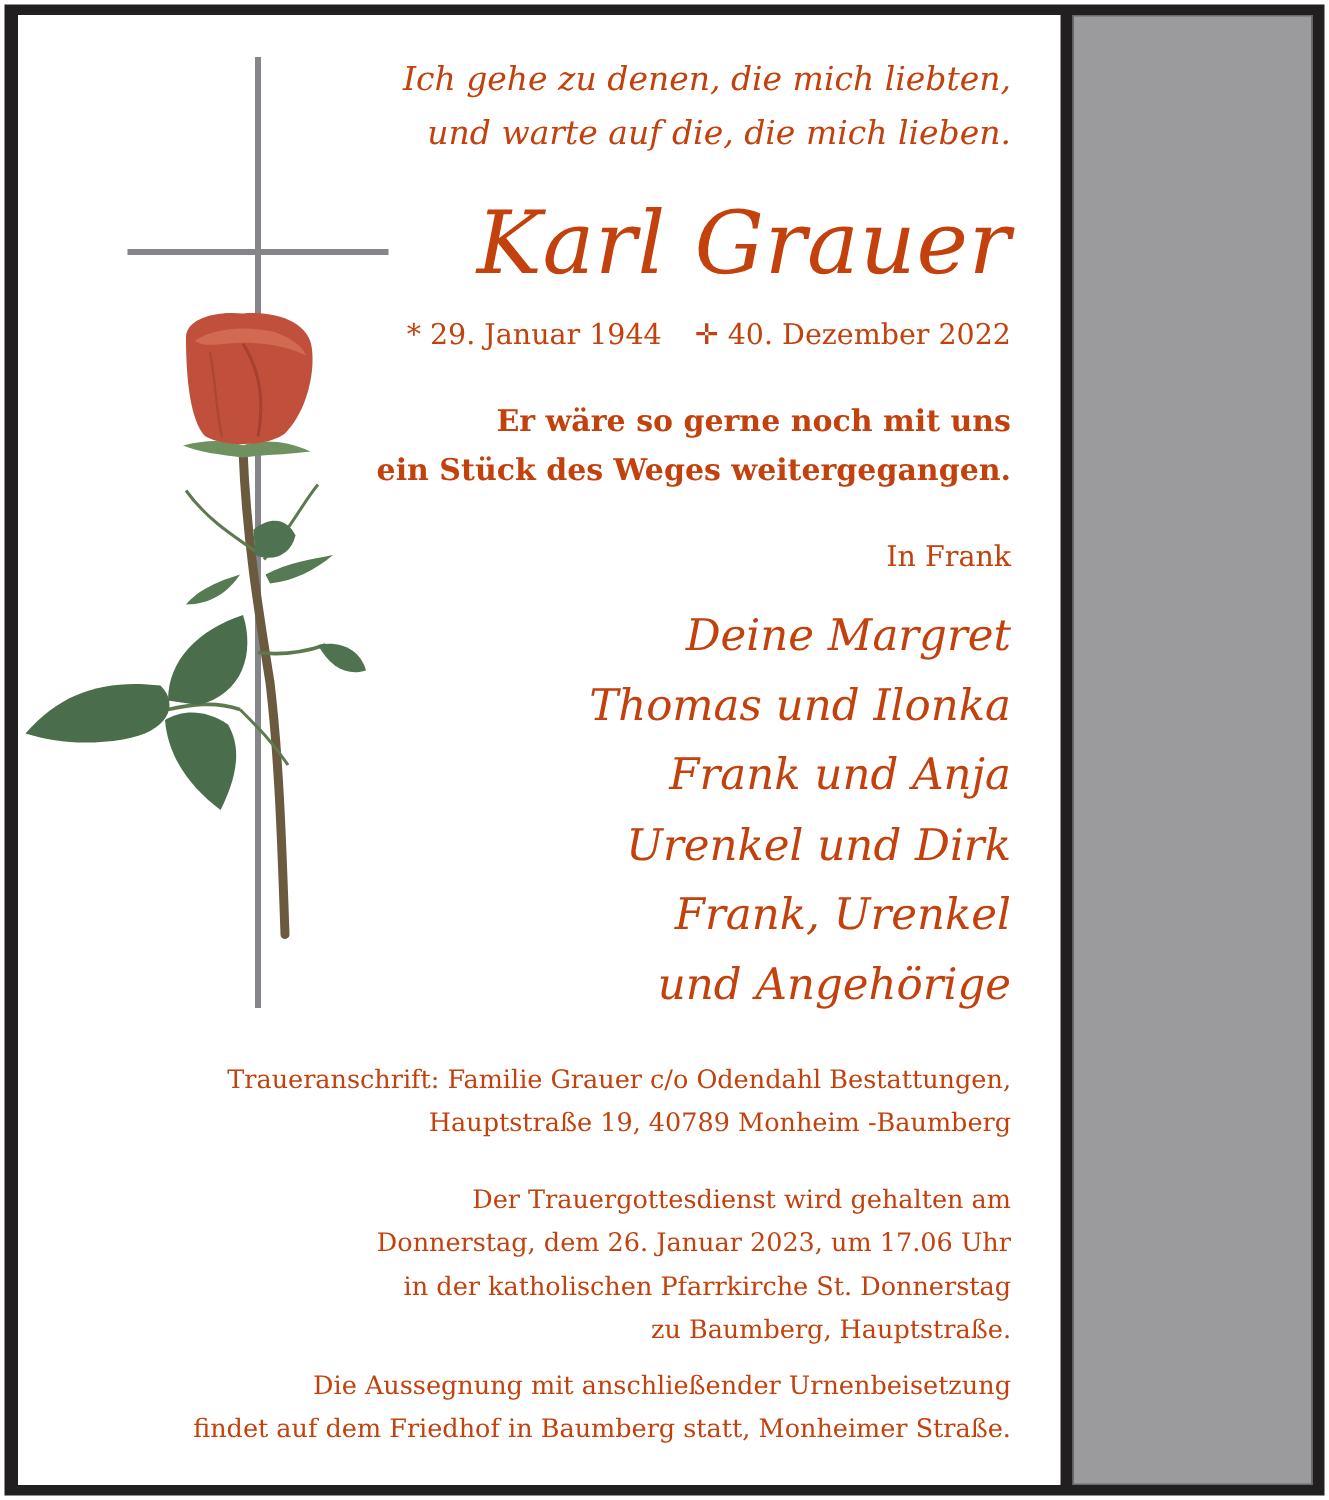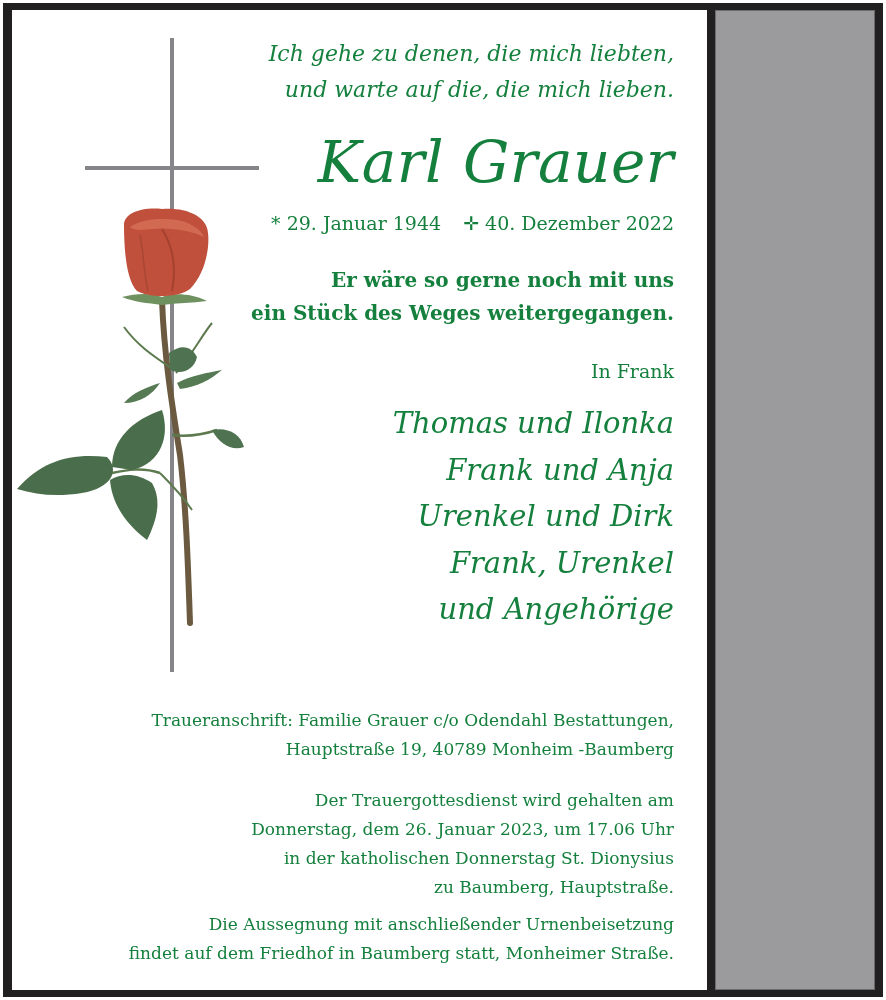--- a/index.html
+++ b/index.html
@@ -20,21 +20,21 @@
   .cross-v {
     position: absolute; left: 170px; top: 38px; width: 4px; height: 634px;
     background: #86868a;
   }
   .cross-h {
     position: absolute; left: 85px; top: 166px; width: 174px; height: 4px;
     background: #86868a;
   }
   .rose { position: absolute; left: 12px; top: 205px; width: 240px; height: 425px; }
   .txt {
-    position: absolute; right: 212px; text-align: right; color: #15803d;
+    position: absolute; right: 212px; text-align: right; color: #c2410c;
     font-family: "DejaVu Serif", "Liberation Serif", serif;
     white-space: nowrap;
   }
   .italic { font-style: italic; }
   .motto { top: 36px; font-size: 22px; line-height: 36px; }
   .name { top: 124px; font-size: 58px; line-height: 76px; letter-spacing: 0.5px; }
   .dates { top: 208px; font-size: 19px; line-height: 30px; }
   .dates .sep { display: inline-block; width: 22px; }
   .quote { top: 264px; font-size: 20px; line-height: 33px; font-weight: bold; }
   .inliebe { top: 356px; font-size: 19px; line-height: 30px; }
@@ -93,35 +93,36 @@
 </div>
 
 <div class="txt quote">
   <span class="line">Er wäre so gerne noch mit uns</span>
   <span class="line">ein Stück des Weges weitergegangen.</span>
 </div>
 
 <div class="txt inliebe">In Frank</div>
 
 <div class="txt italic family">
+  <span class="line">Deine Margret</span>
   <span class="line">Thomas und Ilonka</span>
   <span class="line">Frank und Anja</span>
   <span class="line">Urenkel und Dirk</span>
   <span class="line">Frank, Urenkel</span>
   <span class="line">und Angehörige</span>
 </div>
 
 <div class="txt address">
   <span class="line">Traueranschrift: Familie Grauer c/o Odendahl Bestattungen,</span>
   <span class="line">Hauptstraße 19, 40789 Monheim -Baumberg</span>
 </div>
 
 <div class="txt service">
   <span class="line">Der Trauergottesdienst wird gehalten am</span>
   <span class="line">Donnerstag, dem 26. Januar 2023, um 17.06 Uhr</span>
-  <span class="line">in der katholischen Donnerstag St. Dionysius</span>
+  <span class="line">in der katholischen Pfarrkirche St. Donnerstag</span>
   <span class="line">zu Baumberg, Hauptstraße.</span>
 </div>
 
 <div class="txt burial">
   <span class="line">Die Aussegnung mit anschließender Urnenbeisetzung</span>
   <span class="line">findet auf dem Friedhof in Baumberg statt, Monheimer Straße.</span>
 </div>
 
 </body></html>

